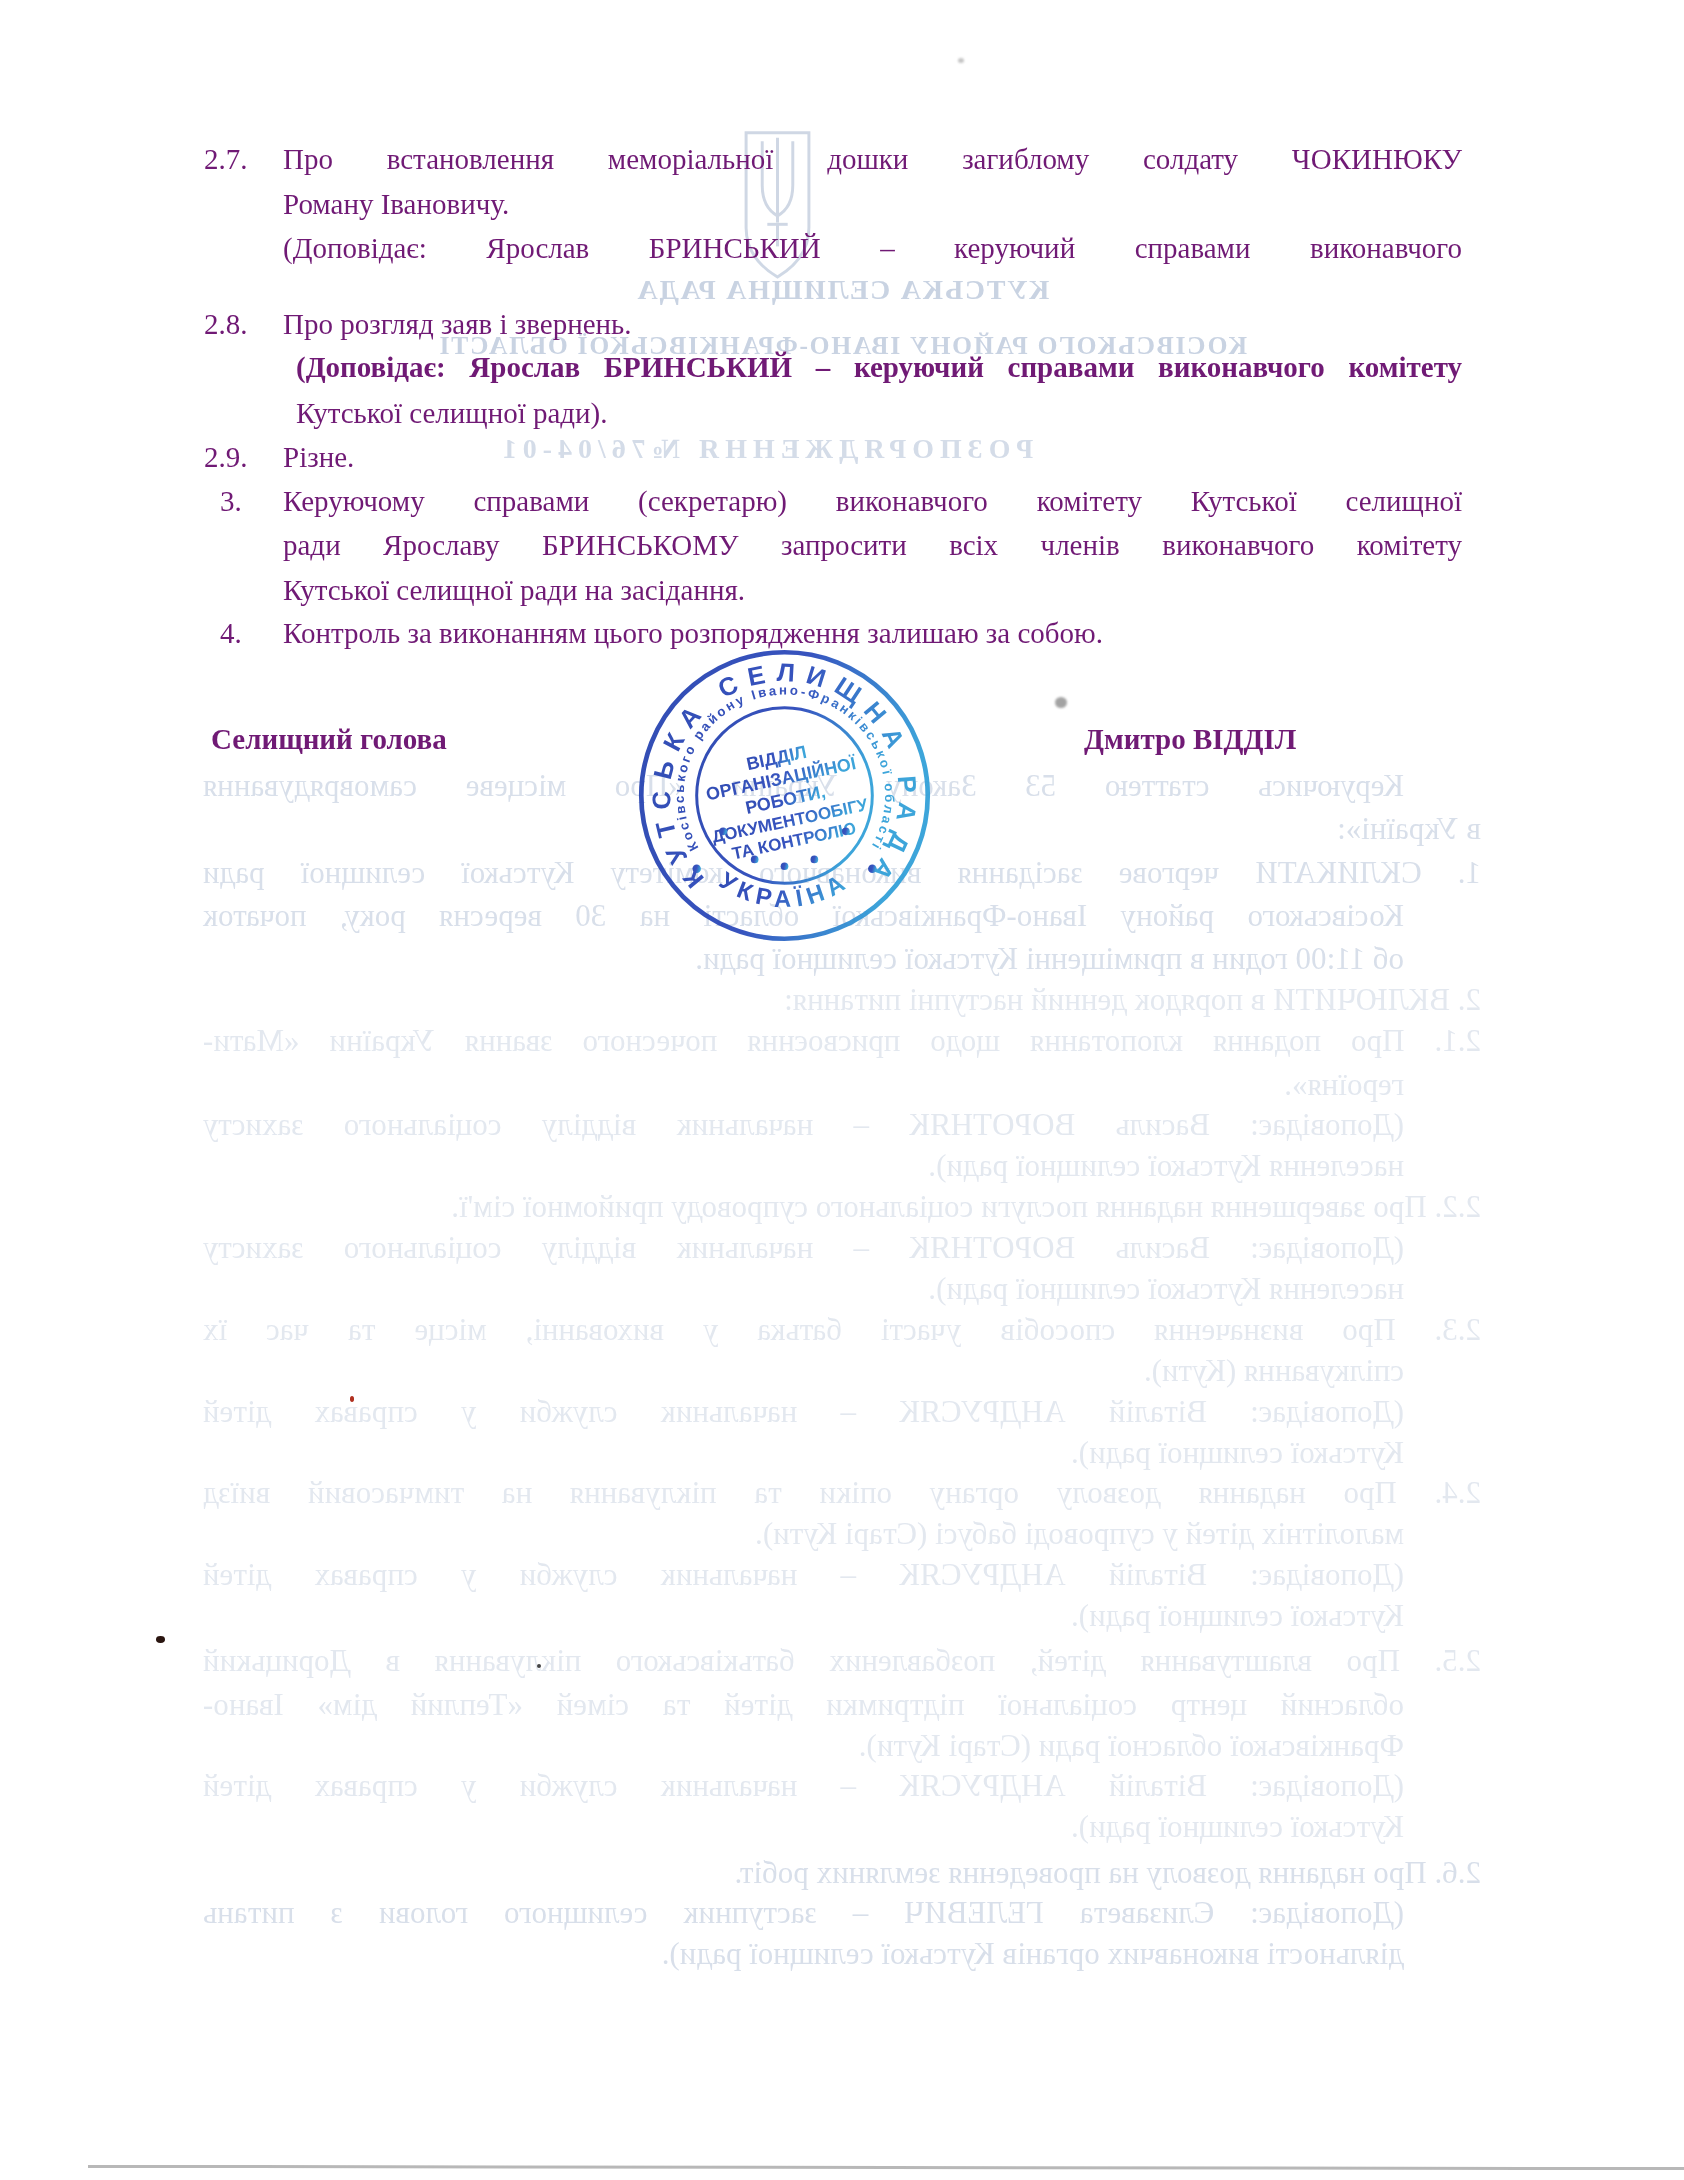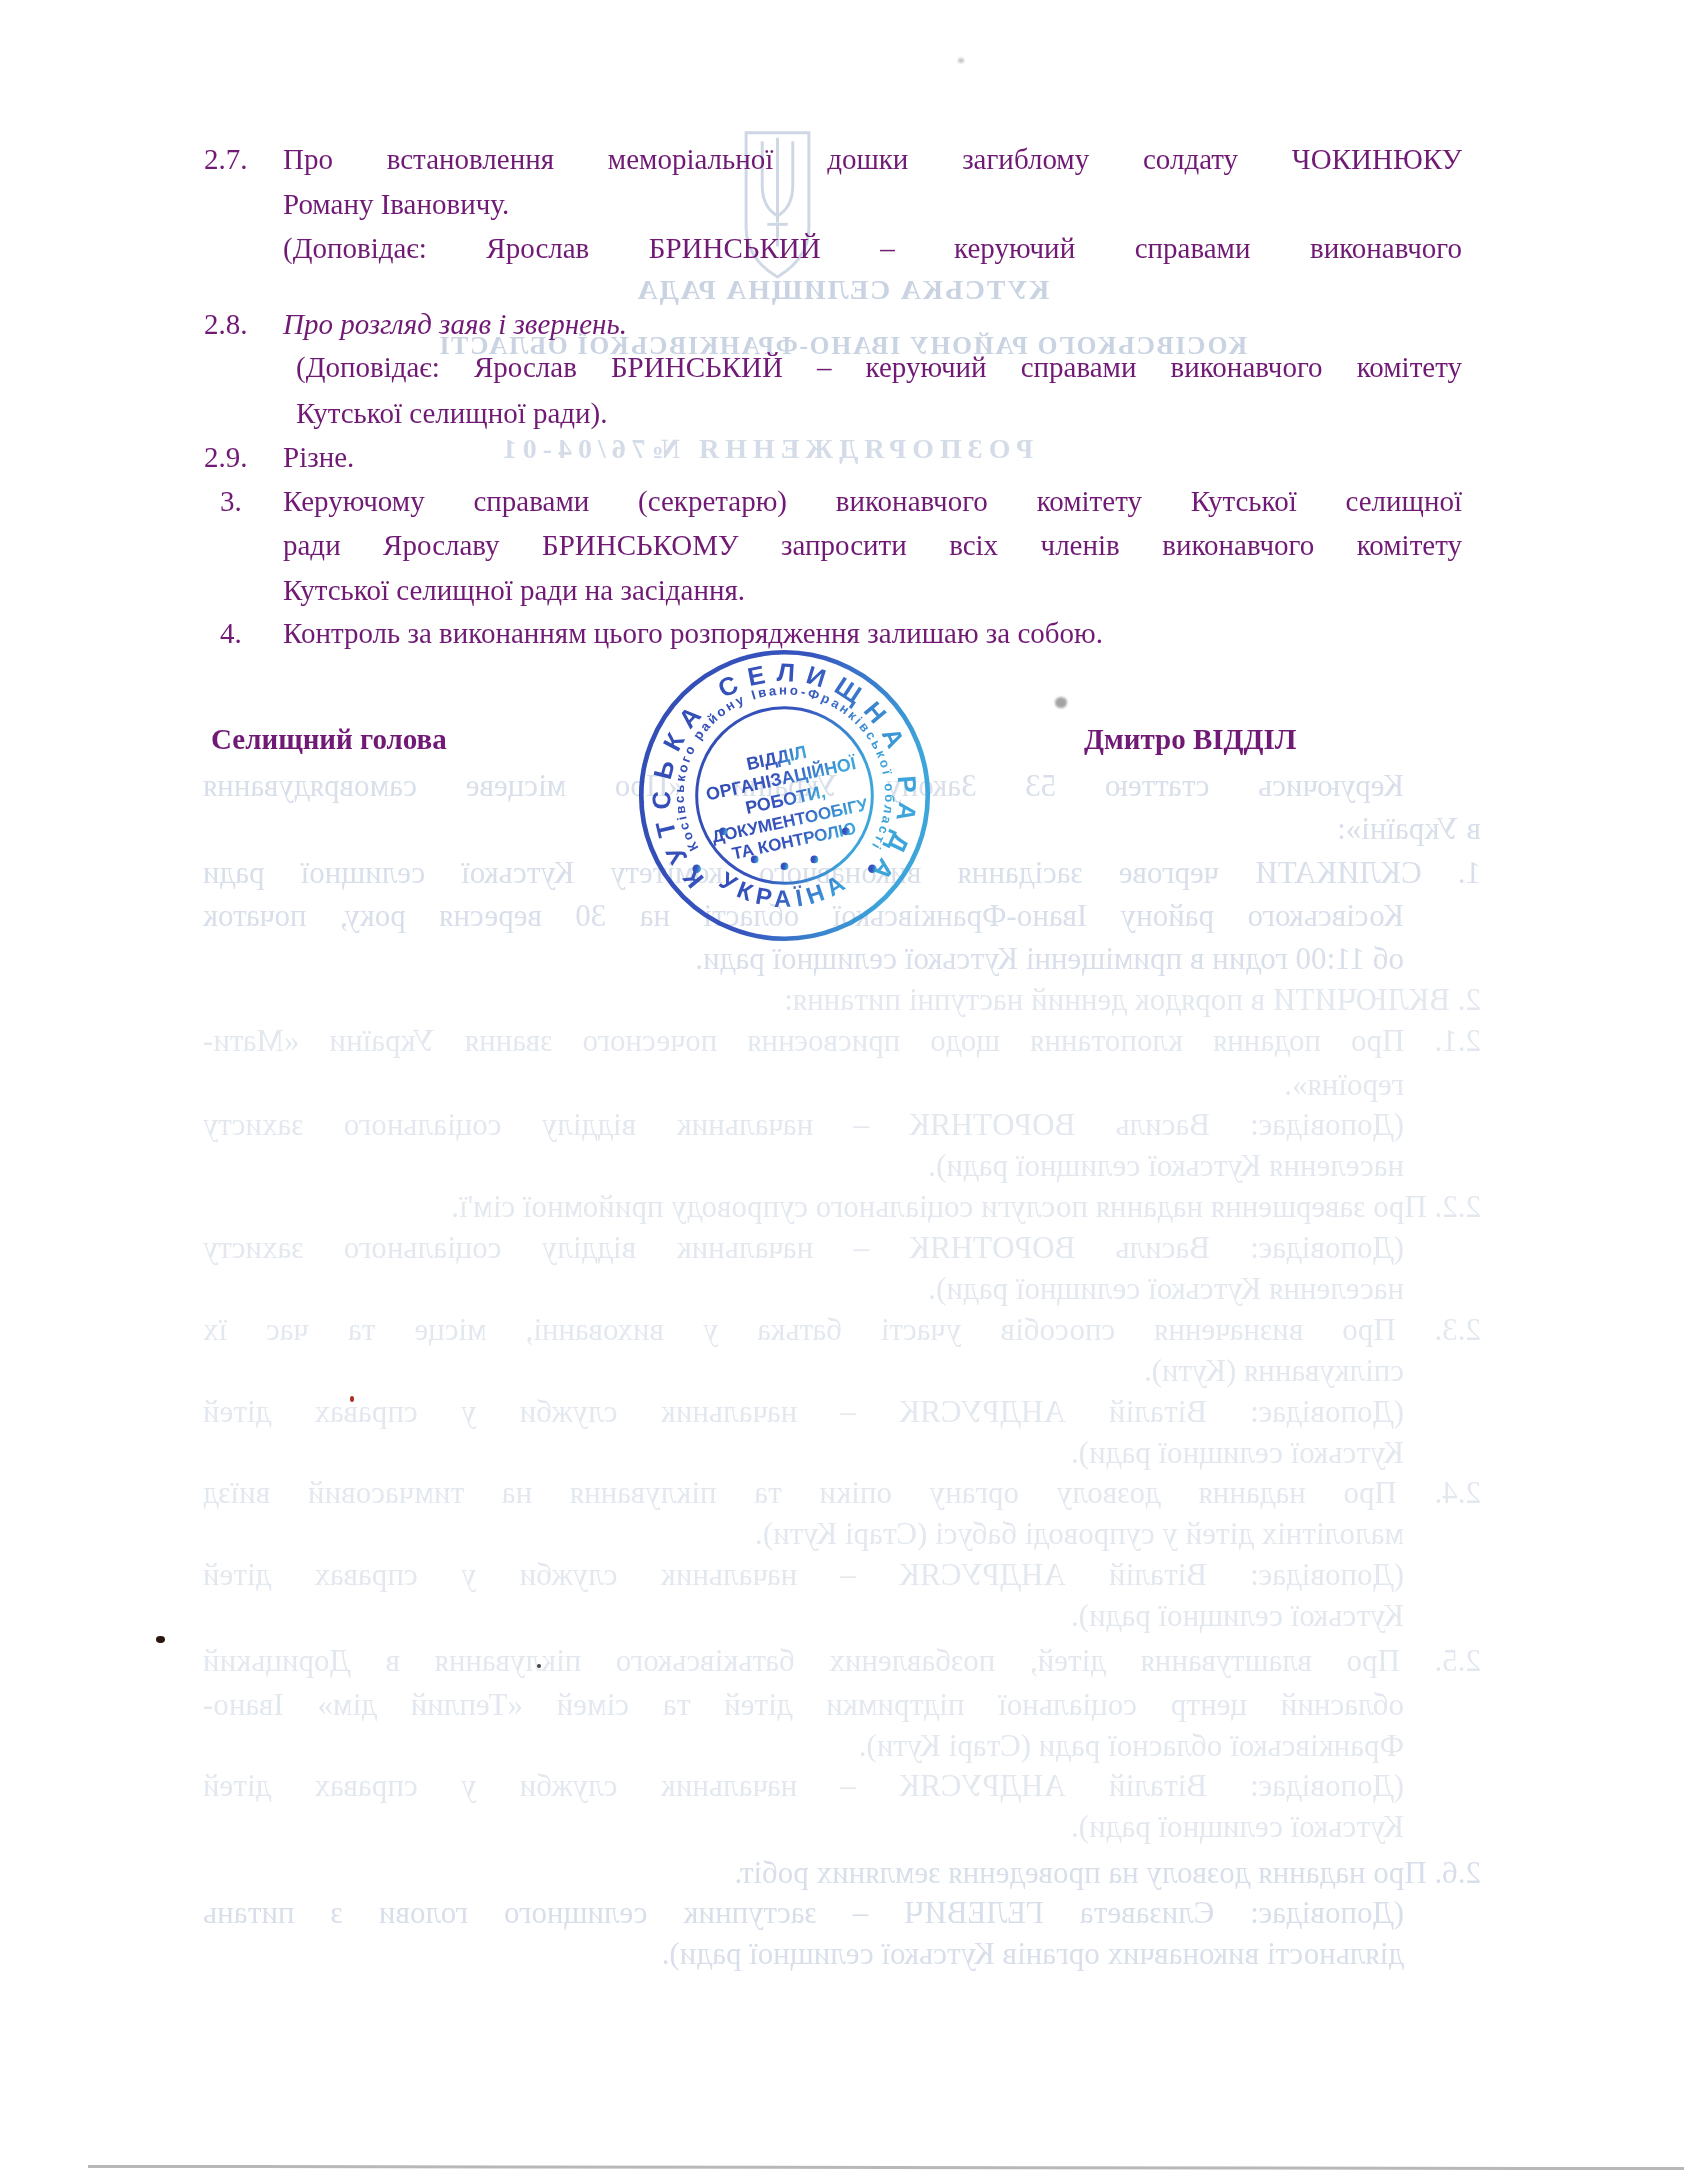--- a/index.html
+++ b/index.html
@@ -79,22 +79,22 @@
     <div class="bl bl-s j" style="left:281px;top:1894px;width:1201px;">(Доповідає: Єлизавета ГЕЛЕВИЧ – заступник селищного голови з питань</div>
     <div class="bl bl-s" style="left:281px;top:1935px;">діяльності виконавчих органів Кутської селищної ради).</div>
   </div>
 
   <div class="ml" style="left:204px;top:141px;">2.7.</div>
   <div class="ml j" style="left:283px;top:141px;width:1179px;">Про встановлення меморіальної дошки загиблому солдату ЧОКИНЮКУ</div>
   <div class="ml" style="left:283px;top:186px;">Роману Івановичу.</div>
   <div class="ml j" style="left:283px;top:230px;width:1179px;">(Доповідає: Ярослав БРИНСЬКИЙ – керуючий справами виконавчого</div>
 
   <div class="ml" style="left:204px;top:306px;">2.8.</div>
-  <div class="ml" style="left:283px;top:306px;font-style:italic;">Про розгляд заяв і звернень.</div>
-  <div class="ml j" style="left:296px;top:349px;width:1166px;">(Доповідає: Ярослав БРИНСЬКИЙ – керуючий справами виконавчого комітету</div>
+  <div class="ml" style="left:283px;top:306px;">Про розгляд заяв і звернень.</div>
+  <div class="ml j" style="left:296px;top:349px;width:1166px;font-weight:bold;">(Доповідає: Ярослав БРИНСЬКИЙ – керуючий справами виконавчого комітету</div>
   <div class="ml" style="left:296px;top:395px;">Кутської селищної ради).</div>
 
   <div class="ml" style="left:204px;top:439px;">2.9.</div>
   <div class="ml" style="left:283px;top:439px;">Різне.</div>
 
   <div class="ml" style="left:220px;top:483px;">3.</div>
   <div class="ml j" style="left:283px;top:483px;width:1179px;">Керуючому справами (секретарю) виконавчого комітету Кутської селищної</div>
   <div class="ml j" style="left:283px;top:527px;width:1179px;">ради Ярославу БРИНСЬКОМУ запросити всіх членів виконавчого комітету</div>
   <div class="ml" style="left:283px;top:572px;">Кутської селищної ради на засідання.</div>
 

